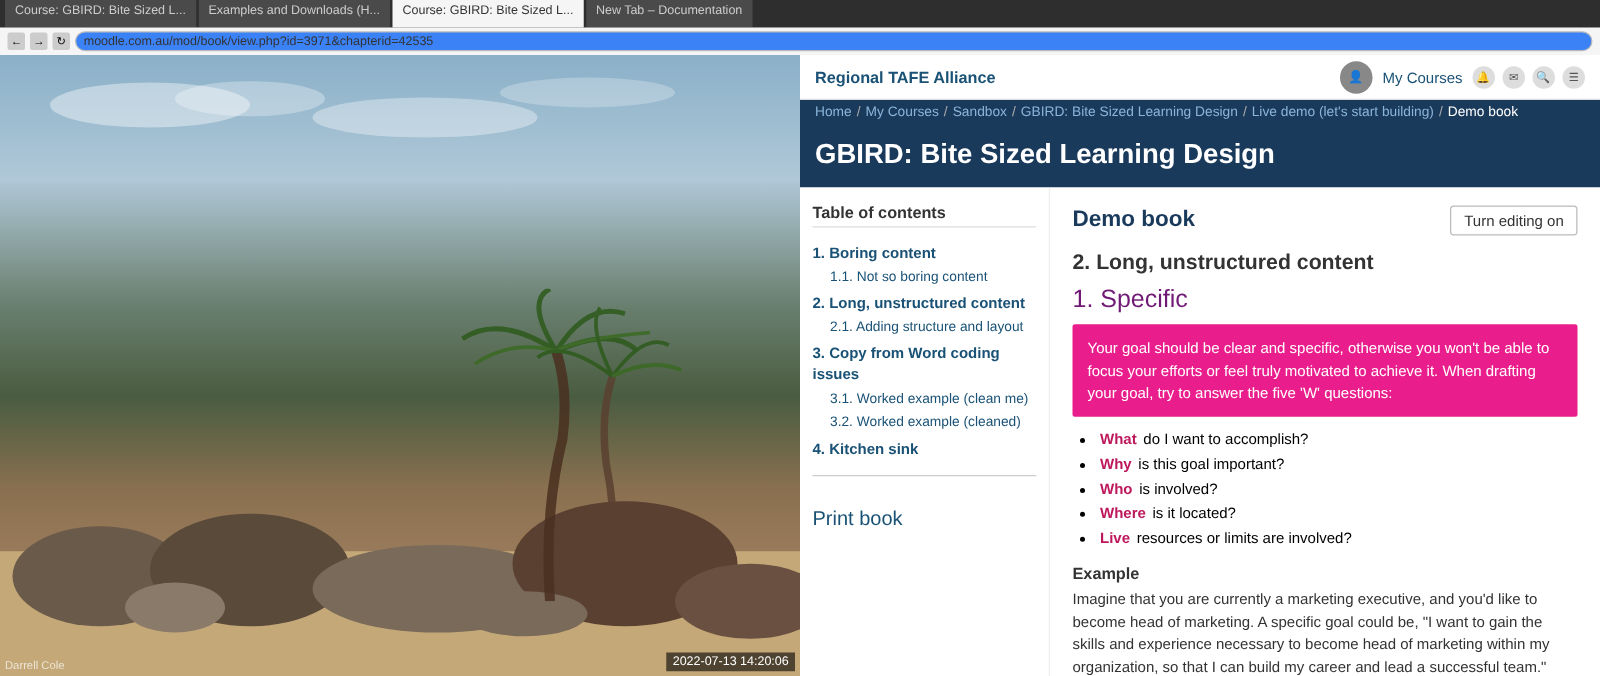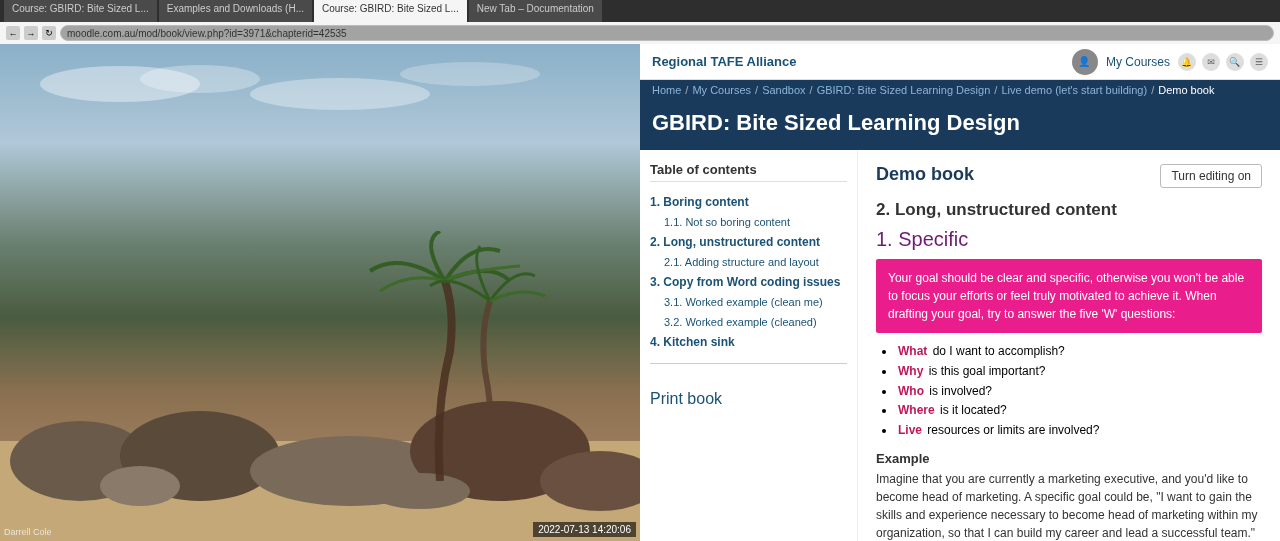--- a/index.html
+++ b/index.html
@@ -48,21 +48,21 @@
       gap: 4px;
     }
     .nav-btn {
       width: 14px; height: 14px;
       border: none; background: #ccc; border-radius: 2px;
       font-size: 9px; cursor: pointer; display: flex; align-items: center; justify-content: center;
     }
     .address-bar {
       flex: 1;
       height: 16px;
-      background: #a3a3a3;
+      background: #3b82f6;
       border: 1px solid #bbb;
       border-radius: 8px;
       font-size: 10px;
       padding: 0 6px;
       color: #333;
     }
 
     
     .main-content {
       display: flex;
@@ -186,21 +186,21 @@
     
     .book-content {
       display: flex;
       flex: 1;
       overflow: hidden;
       background: #fff;
     }
 
     
     .toc-sidebar {
-      width: 218px;
+      width: 200px;
       flex-shrink: 0;
       padding: 12px 10px;
       border-right: 1px solid #eee;
       overflow-y: auto;
       font-size: 12px;
     }
     .toc-title {
       font-size: 13px;
       font-weight: bold;
       color: #333;

